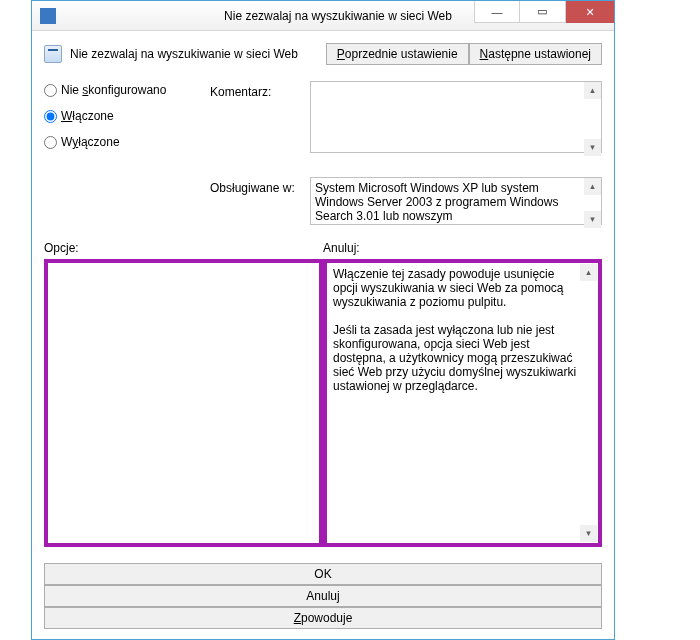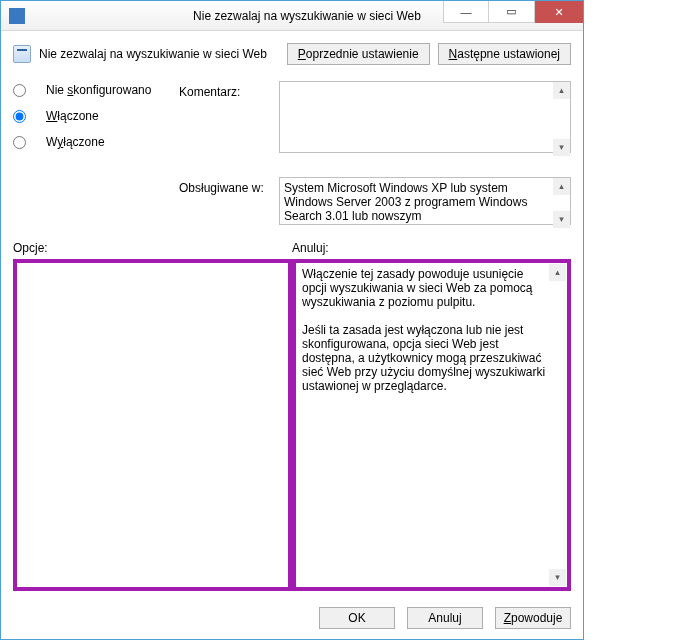--- a/index.html
+++ b/index.html
@@ -1,50 +1,50 @@
 <!DOCTYPE html>
 <html><head>
 <meta charset="utf-8">
 <style>
   * { box-sizing: border-box; font-family: "Segoe UI", Tahoma, sans-serif; }
   html,body { margin:0; padding:0; background:#fff; }
-  .window { width:584px; height:640px; border:1px solid #4da0d6; display:flex; flex-direction:column; background:#fff; }
+  .window { width:584px; height:640px; border:1px solid #4da0d6; display:flex; flex-direction:column; background:#fff;margin-left:31px; }
   .titlebar { height:30px; background:linear-gradient(#fff,#f0f0f0); border-bottom:1px solid #d8d8d8; display:flex; align-items:center; position:relative; }
   .title-icon { width:16px; height:16px; margin:0 6px 0 8px; background:#3a78c2; }
   .title-text { flex:1; text-align:center; font-size:12px; color:#000; }
   .winbtns { position:absolute; right:0; top:0; display:flex; height:22px; }
   .winbtn { width:46px; height:22px; background:#fff; border-left:1px solid #d0d0d0; display:flex; align-items:center; justify-content:center; font-size:11px; color:#333; cursor:default; }
   .winbtn.min { border:1px solid #d0d0d0; border-top:none; }
   .winbtn.max { border:1px solid #d0d0d0; border-top:none; border-left:none; }
   .winbtn.close { background:#c75050; color:#fff; width:48px; border:none; }
   .body { flex:1; padding:8px 12px 6px 12px; display:flex; flex-direction:column; gap:6px; }
   .header-row { display:flex; align-items:center; gap:8px; padding:4px 0 10px 0; }
   .policy-icon { width:18px; height:18px; background:linear-gradient(#e8f0fa,#c8dcf2); border:1px solid #8aa8c8; border-radius:2px; position:relative; }
   .policy-icon::after { content:""; position:absolute; left:3px; right:3px; top:3px; height:2px; background:#2b5f9e; }
   .policy-title { font-size:12px; color:#000; flex:1; }
-  .nav-btns { display:flex; gap:8px; }
+  .nav-btns { display:flex; gap:0; }
   .btn { font-size:12px; padding:3px 10px; background:#f0f0f0; border:1px solid #adadad; min-width:90px; cursor:default; }
   .config-row { display:flex; gap:16px; }
   .radio-col { width:150px; display:flex; flex-direction:column; gap:12px; padding-top:2px; }
-  .radio-item { display:flex; align-items:center; gap:20px; font-size:12px; }
+  .radio-item { display:flex; align-items:center; gap:4px; font-size:12px; }
   .radio-item input { margin:0; }
   .fields-col { flex:1; display:flex; flex-direction:column; gap:20px; }
   .field-row { display:flex; gap:10px; }
   .field-label { width:90px; font-size:12px; padding-top:4px; }
   .textarea-wrap { flex:1; position:relative; }
   textarea { width:100%; resize:none; border:1px solid #c0c0c0; font-size:12px; padding:3px 18px 3px 4px; font-family:inherit; background:#fff; }
   .comment-ta { height:72px; }
   .supported-ta { height:48px; color:#000; }
   .scroll-arrows { position:absolute; right:1px; top:1px; bottom:1px; width:17px; display:flex; flex-direction:column; justify-content:space-between; pointer-events:none; }
   .sa { height:17px; background:#f0f0f0; font-size:9px; color:#606060; text-align:center; line-height:17px; }
   .lower { flex:1; display:flex; margin-top:6px; min-height:0; }
   .panel { flex:1; display:flex; flex-direction:column; min-height:0; }
   .panel-label { font-size:12px; margin-bottom:4px; }
   .panel-body { flex:1; border:4px solid #a21caf; font-size:12px; padding:4px 18px 4px 6px; overflow:hidden; position:relative; background:#fff; white-space:pre-wrap; }
-  .footer { display:flex; justify-content:flex-end; gap:12px; padding:10px 12px; }
+  .footer { display:flex; justify-content:flex-end; gap:0; padding:10px 12px;flex-direction:column; }
   .footer .btn { min-width:76px; padding:3px 0; text-align:center; }
   .u { text-decoration:underline; }
 </style>
 </head>
 <body>
 
 <div class="window">
 
   <div class="titlebar">
     <div class="title-icon"></div>

